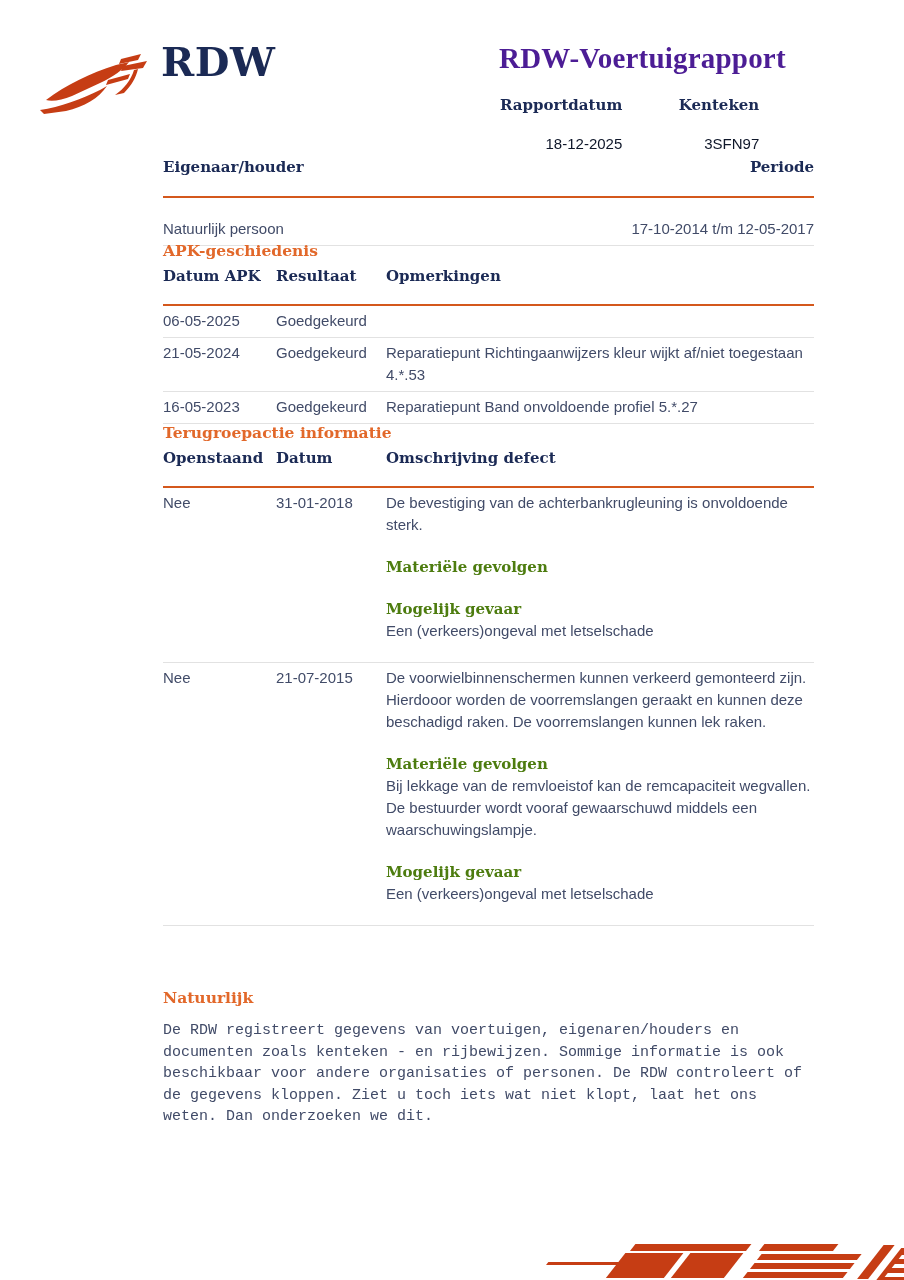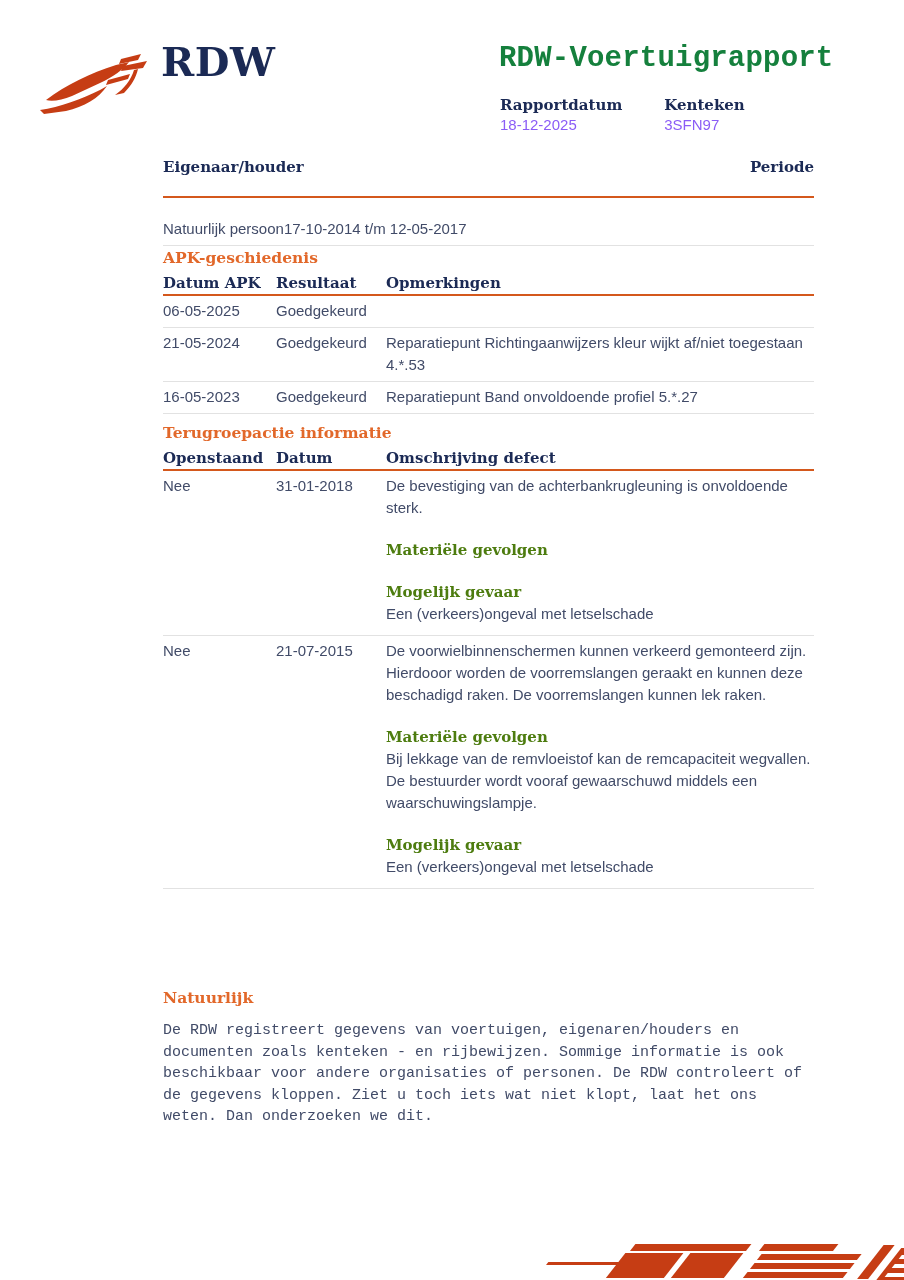--- a/index.html
+++ b/index.html
@@ -17,41 +17,41 @@
 
   
   .logo-feather { position: absolute; left: 38px; top: 52px; width: 116px; height: 66px; }
   .wordmark {
     position: absolute; left: 161px; top: 38px;
     font-family: "DejaVu Serif", serif; font-weight: bold;
     font-size: 40px; color: #1B2A55; letter-spacing: 0.5px;
   }
   .doc-title {
     position: absolute; left: 499px; top: 42px;
-    font-family: Liberation Mono, monospace; font-weight: bold;
-    font-size: 29px; color: #15803d; letter-spacing: 0.2px;
+    font-family: Liberation Serif, serif; font-weight: bold;
+    font-size: 29px; color: #4c1d95; letter-spacing: 0.2px;
     white-space: nowrap;
   }
-  .meta { position: absolute; left: 500px; top: 96px; display: flex; gap: 42px; }
+  .meta { position: absolute; left: 500px; top: 96px; display: flex; gap: 42px; text-align: right; }
   .meta-block { min-width: 95px; }
   .meta-label {
     font-family: "DejaVu Serif", serif; font-weight: bold;
     font-size: 15px; color: #1B2A55;
   }
-  .meta-value { font-size: 15px; color: #8b5cf6; margin-top: 2px; }
+  .meta-value { font-size: 15px; color: #0f172a; margin-top: 21px; }
 
   
   .content { position: absolute; left: 163px; width: 651px; }
   .section-heading {
     font-family: "DejaVu Serif", serif; font-weight: bold;
     font-size: 15.5px; color: #E2682A; margin-bottom: 7px;
   }
   .thead {
     display: grid; grid-template-columns: 113px 110px 1fr;
-    border-bottom: 2px solid #D4581C; padding-bottom: 2px;
+    border-bottom: 2px solid #D4581C; padding-bottom: 19px;
   }
   .thead .th {
     font-family: "DejaVu Serif", serif; font-weight: bold;
     font-size: 15px; color: #1B2A55;
   }
   .trow {
     display: grid; grid-template-columns: 113px 110px 1fr;
     border-bottom: 1px solid #E2E2E2;
     padding: 4px 0 5px 0;
   }
@@ -66,28 +66,28 @@
   
   .owner-head {
     display: flex; justify-content: space-between;
     border-bottom: 2px solid #D4581C; padding-bottom: 20px;
   }
   .owner-head .th {
     font-family: "DejaVu Serif", serif; font-weight: bold;
     font-size: 15px; color: #1B2A55;
   }
   .owner-row {
-    display: flex; justify-content: flex-start;
+    display: flex; justify-content: space-between;
     padding: 22px 0 8px 0; border-bottom: 1px solid #E2E2E2;
     font-size: 15px; color: #414B68;
   }
 
   
   .recall-detail p:first-child { margin-top: 0; }
-  .recall-row { padding-bottom: 10px; }
+  .recall-row { padding-bottom: 20px; }
 
   
   .proclaimer-text { margin-top: 13px; font-size: 15px; line-height: 21.5px; color: #414B68; font-family: Liberation Mono, monospace; }
 
   
   .footer { position: absolute; left: 163px; top: 1168px; width: 651px; }
   .footer-line {
     display: grid; grid-template-columns: 114px 1fr auto;
     font-size: 11.5px; color: #5A6278; margin-bottom: 11px;
   }
@@ -129,21 +129,21 @@
     <div class="owner-head">
       <span class="th">Eigenaar/houder</span>
       <span class="th">Periode</span>
     </div>
     <div class="owner-row">
       <span>Natuurlijk persoon</span>
       <span>17-10-2014 t/m 12-05-2017</span>
     </div>
   </section>
 
-  <section class="content" style="top:248px">
+  <section class="content" style="top:241px">
     <h2 class="section-heading">APK-geschiedenis</h2>
     <div class="thead">
       <span class="th">Datum APK</span>
       <span class="th">Resultaat</span>
       <span class="th">Opmerkingen</span>
     </div>
     <div id="apk-rows">
   <div class="trow">
     <div class="cell">06-05-2025</div>
     <div class="cell">Goedgekeurd</div>

